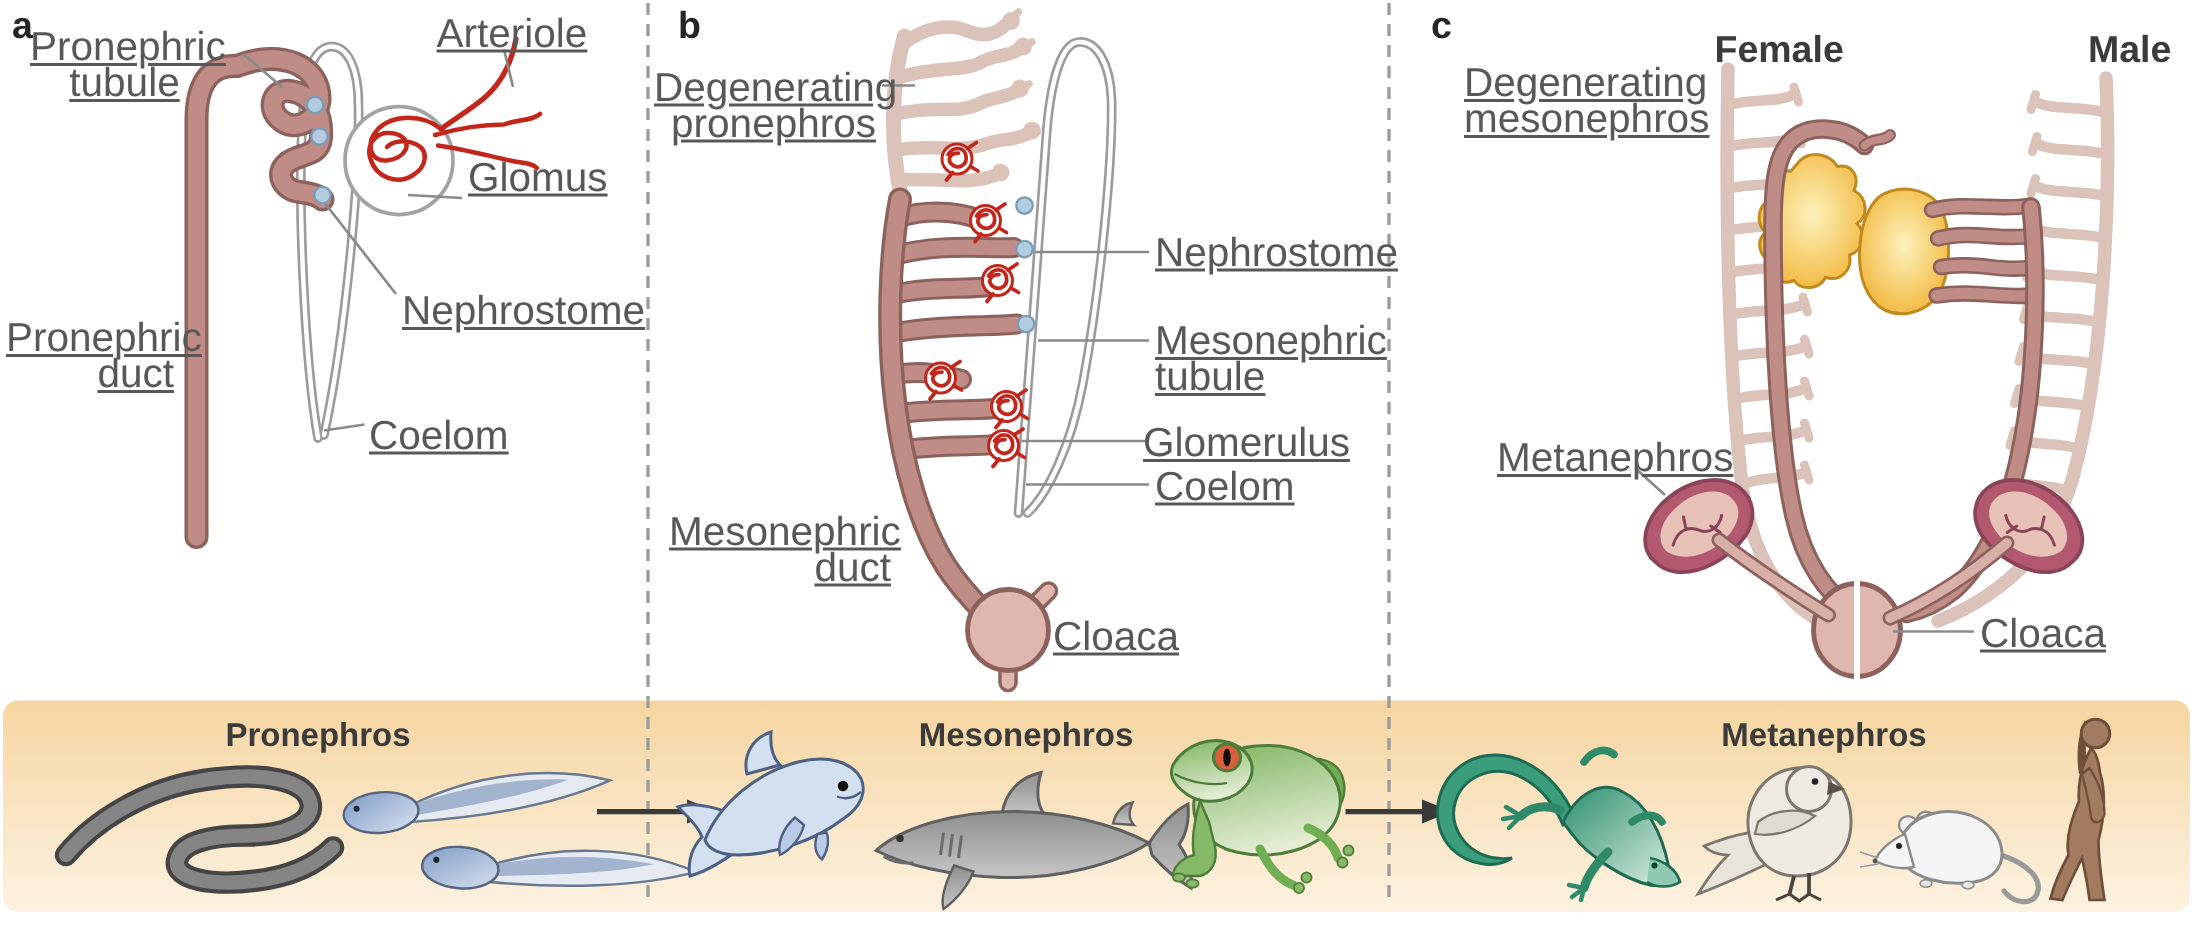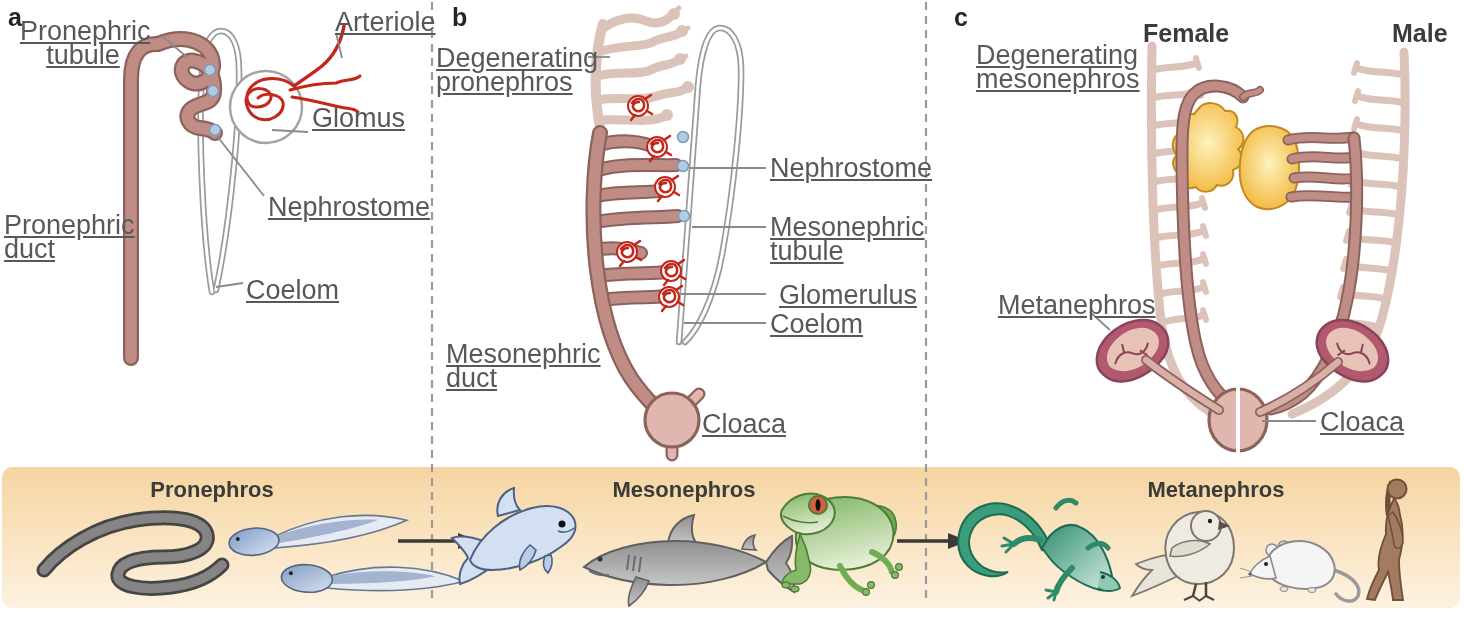--- a/index.html
+++ b/index.html
@@ -8,21 +8,21 @@
   }
   html,body{margin:0;padding:0;background:#ffffff;}
   .fig{position:relative;width:1464px;height:619px;background:#fff;overflow:hidden;
        font-family:"Liberation Sans",sans-serif;}
   .fig svg{position:absolute;left:0;top:0;}
   .lbl{position:absolute;font-size:27px;line-height:24px;color:var(--c-label-text);
        white-space:pre-line;text-decoration:underline;}
   .letter{position:absolute;font-size:25px;font-weight:bold;color:#262626;}
   .hdr{position:absolute;font-size:22px;font-weight:bold;color:var(--c-heading-text);text-align:center;}
   .sexhdr{position:absolute;font-size:25px;font-weight:bold;color:var(--c-heading-text);}
-  .ta-r{} .ta-c{text-align:center;}
+  .ta-r{text-align:right;} .ta-c{text-align:center;}
   
   .tube-o{fill:none;stroke:var(--c-duct-outline);stroke-linecap:round;stroke-linejoin:round;}
   .tube-i{fill:none;stroke:var(--c-duct);stroke-linecap:round;stroke-linejoin:round;}
   .tube-i2{fill:none;stroke:#d9b0a8;stroke-linecap:round;stroke-linejoin:round;}
   .coelom-o{fill:none;stroke:#9b9b9b;stroke-linecap:round;}
   .coelom-i{fill:none;stroke:#ffffff;stroke-linecap:round;}
   .faded{fill:none;stroke:var(--c-faded);stroke-linecap:round;stroke-linejoin:round;}
   .fadedfill{fill:var(--c-faded);}
   .redln{fill:none;stroke:var(--c-red);stroke-linecap:round;stroke-linejoin:round;}
   .leader{fill:none;stroke:#8a8a8a;stroke-width:1.8;}
@@ -305,33 +305,33 @@
     <path d="M 1393,512 C 1399,521 1403,532 1403,543 C 1401,549 1396,550 1394,545 C 1393,535 1390,524 1388,516 Z" fill="#a37b60" stroke="#6f4f39" stroke-width="1.5"></path>
   </g>
 </svg>
 
 <div class="letter" style="left:8px;top:3px;">a</div>
 <div class="letter" style="left:452px;top:3px;">b</div>
 <div class="letter" style="left:954px;top:3px;">c</div>
 
 <div class="lbl ta-c" style="left:20px;top:19px;width:126px;">Pronephric
 tubule</div>
-<div class="lbl" style="left:291px;top:10px;margin-left:44px;">Arteriole</div>
+<div class="lbl" style="left:291px;top:10px;">Arteriole</div>
 <div class="lbl" style="left:312px;top:106px;">Glomus</div>
 <div class="lbl" style="left:268px;top:195px;">Nephrostome</div>
 <div class="lbl ta-r" style="left:4px;top:213px;width:112px;">Pronephric
 duct</div>
 <div class="lbl" style="left:246px;top:278px;">Coelom</div>
 
 <div class="lbl ta-r" style="left:436px;top:46px;width:148px;">Degenerating
 pronephros</div>
 <div class="lbl" style="left:770px;top:156px;">Nephrostome</div>
 <div class="lbl" style="left:770px;top:215px;">Mesonephric
 tubule</div>
-<div class="lbl" style="left:779px;top:283px;">Glomerulus</div>
+<div class="lbl" style="left:762px;top:283px;">Glomerulus</div>
 <div class="lbl" style="left:770px;top:312px;">Coelom</div>
 <div class="lbl ta-r" style="left:446px;top:342px;width:148px;">Mesonephric
 duct</div>
 <div class="lbl" style="left:702px;top:412px;">Cloaca</div>
 
 <div class="sexhdr" style="left:1143px;top:19px;">Female</div>
 <div class="sexhdr" style="left:1392px;top:19px;">Male</div>
 <div class="lbl ta-r" style="left:976px;top:43px;width:158px;">Degenerating
 mesonephros</div>
 <div class="lbl" style="left:998px;top:293px;">Metanephros</div>

